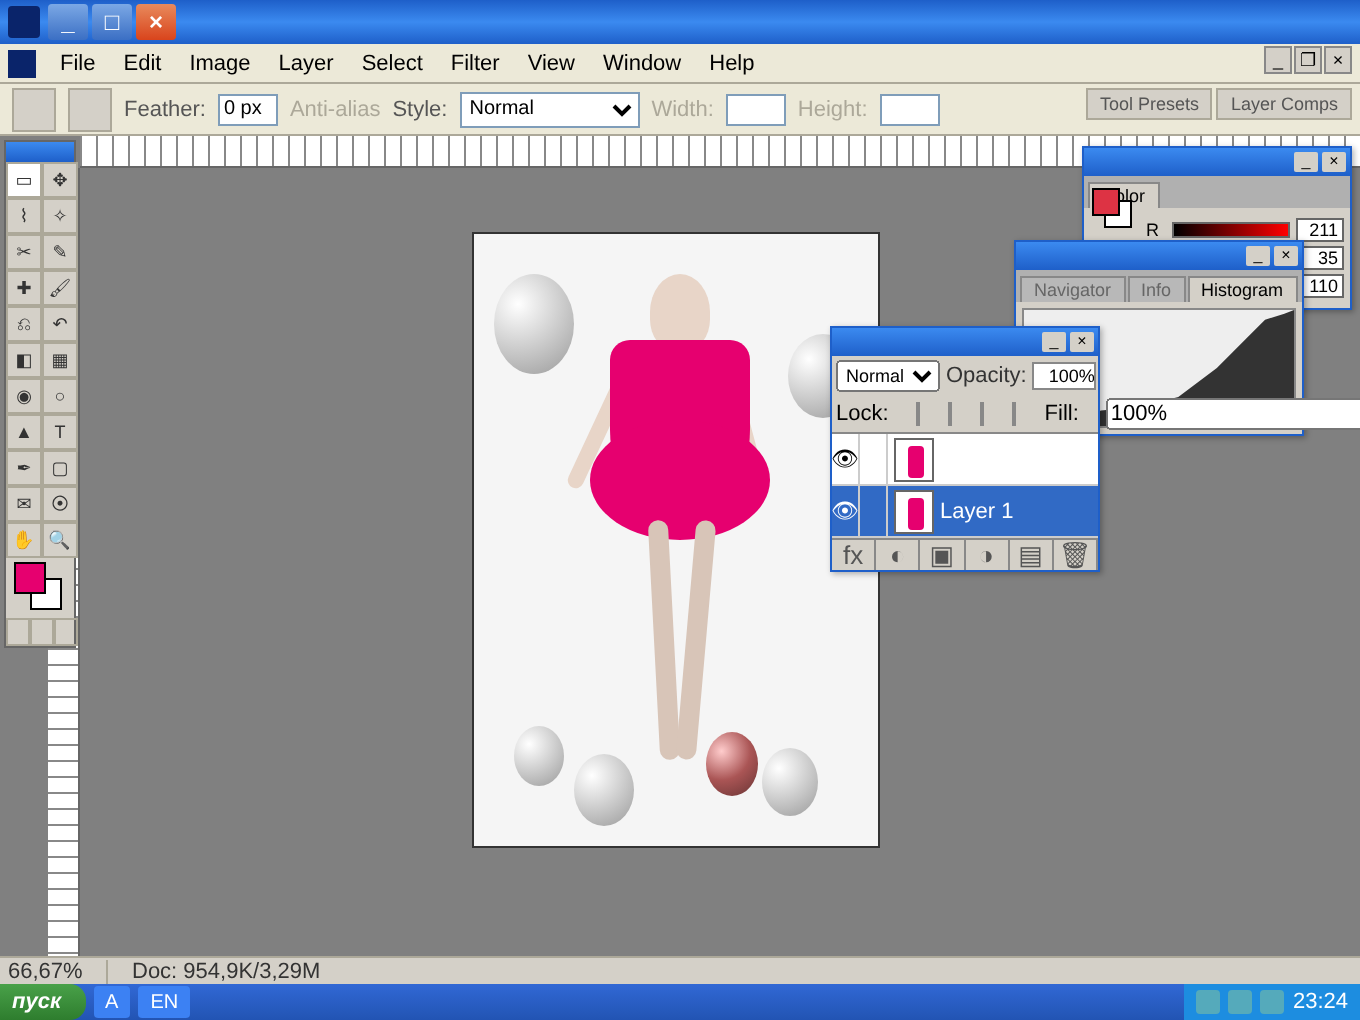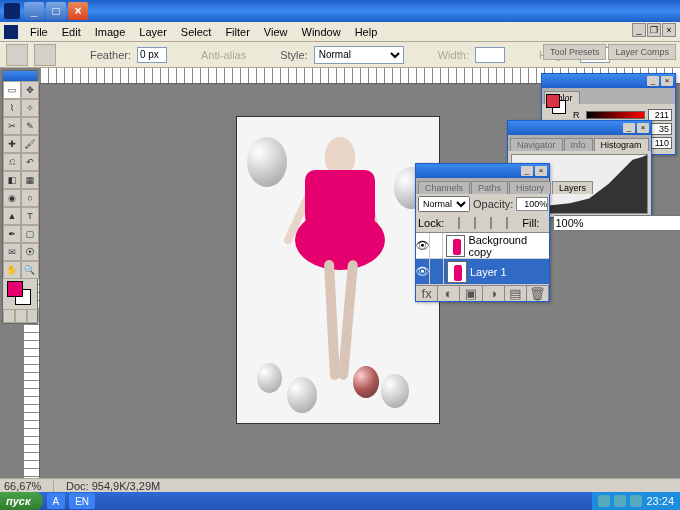--- a/index.html
+++ b/index.html
@@ -12,21 +12,21 @@
 .winbtn { width: 20px; height: 18px; border-radius: 2px; display: flex; align-items: center; justify-content: center; color: white; font-weight: bold; font-size: 12px; }
 .winbtn.min, .winbtn.max { background: linear-gradient(to bottom, #7ba8e5, #3b6fc4); }
 .winbtn.close { background: linear-gradient(to bottom, #e88a5c, #d9441c); }
 
 .menubar { height: 20px; background: #ece9d8; display: flex; align-items: center; padding: 0 4px; gap: 2px; border-bottom: 1px solid #aca899; }
 .menubar .ps-icon { width: 14px; height: 14px; background: #0a246a; margin-right: 4px; }
 .menubar span { padding: 2px 6px; cursor: default; }
 
 .optionsbar { height: 26px; background: #ece9d8; border-bottom: 1px solid #aca899; display: flex; align-items: center; padding: 0 6px; gap: 6px; }
 .tool-icon-small { width: 22px; height: 22px; background: #d4d0c8; border: 1px solid #aca899; display: inline-block; }
-.opt-label { color: #555; margin-left: 28px; }
+.opt-label { color: #555; }
 .opt-input { width: 30px; height: 16px; border: 1px solid #7f9db9; background: white; font-size: 10px; padding: 0 2px; }
 .opt-select { height: 18px; border: 1px solid #7f9db9; background: white; font-size: 10px; width: 90px; }
 .opt-disabled { color: #aca899; }
 .palette-well { position: absolute; right: 4px; top: 44px; display: flex; gap: 2px; }
 .palette-tab { background: #d4d0c8; border: 1px solid #aca899; padding: 2px 6px; font-size: 9px; color: #555; }
 
 .workspace { position: absolute; top: 68px; left: 0; right: 0; bottom: 30px; background: #808080; }
 .ruler-h { position: absolute; top: 0; left: 40px; right: 0; height: 16px; background: #fff; border-bottom: 1px solid #666; }
 .ruler-v { position: absolute; top: 16px; left: 24px; width: 16px; bottom: 0; background: #fff; border-right: 1px solid #666; }
 .ruler-h::after, .ruler-v::after { content: ''; position: absolute; inset: 0; background-image: repeating-linear-gradient(to right, #888 0, #888 1px, transparent 1px, transparent 8px); }
@@ -281,26 +281,20 @@
       </svg>
     </div>
   </div>
 </div>
 
 <div class="panel" id="layers-panel">
   <div class="panel-titlebar">
     <div class="pbtn">_</div>
     <div class="pbtn">×</div>
   </div>
-  <div class="panel-tabs">
-    <div class="panel-tab inactive">Channels</div>
-    <div class="panel-tab inactive">Paths</div>
-    <div class="panel-tab inactive">History</div>
-    <div class="panel-tab">Layers</div>
-  </div>
   <div class="layer-controls">
     <select><option>Normal</option></select>
     <span class="lbl">Opacity:</span>
     <input value="100%" style="">
   </div>
   <div class="lock-row">
     <span>Lock:</span>
     <div class="lockicon"></div>
     <div class="lockicon"></div>
     <div class="lockicon"></div>
@@ -308,21 +302,20 @@
     <span class="lbl" style="margin-left:auto">Fill:</span>
     <input value="100%" style="">
   </div>
   <div class="layer-list">
     <div class="layer-item">
       <div class="layer-eye">👁</div>
       <div class="layer-link"></div>
       <div class="layer-thumb">
           <div class="tfigure"></div>
         </div>
-      <span>Background copy</span>
     </div>
     <div class="layer-item active">
       <div class="layer-eye">👁</div>
       <div class="layer-link"></div>
       <div class="layer-thumb">
           <div class="tfigure"></div>
         </div>
       <span>Layer 1</span>
     </div>
   </div>

